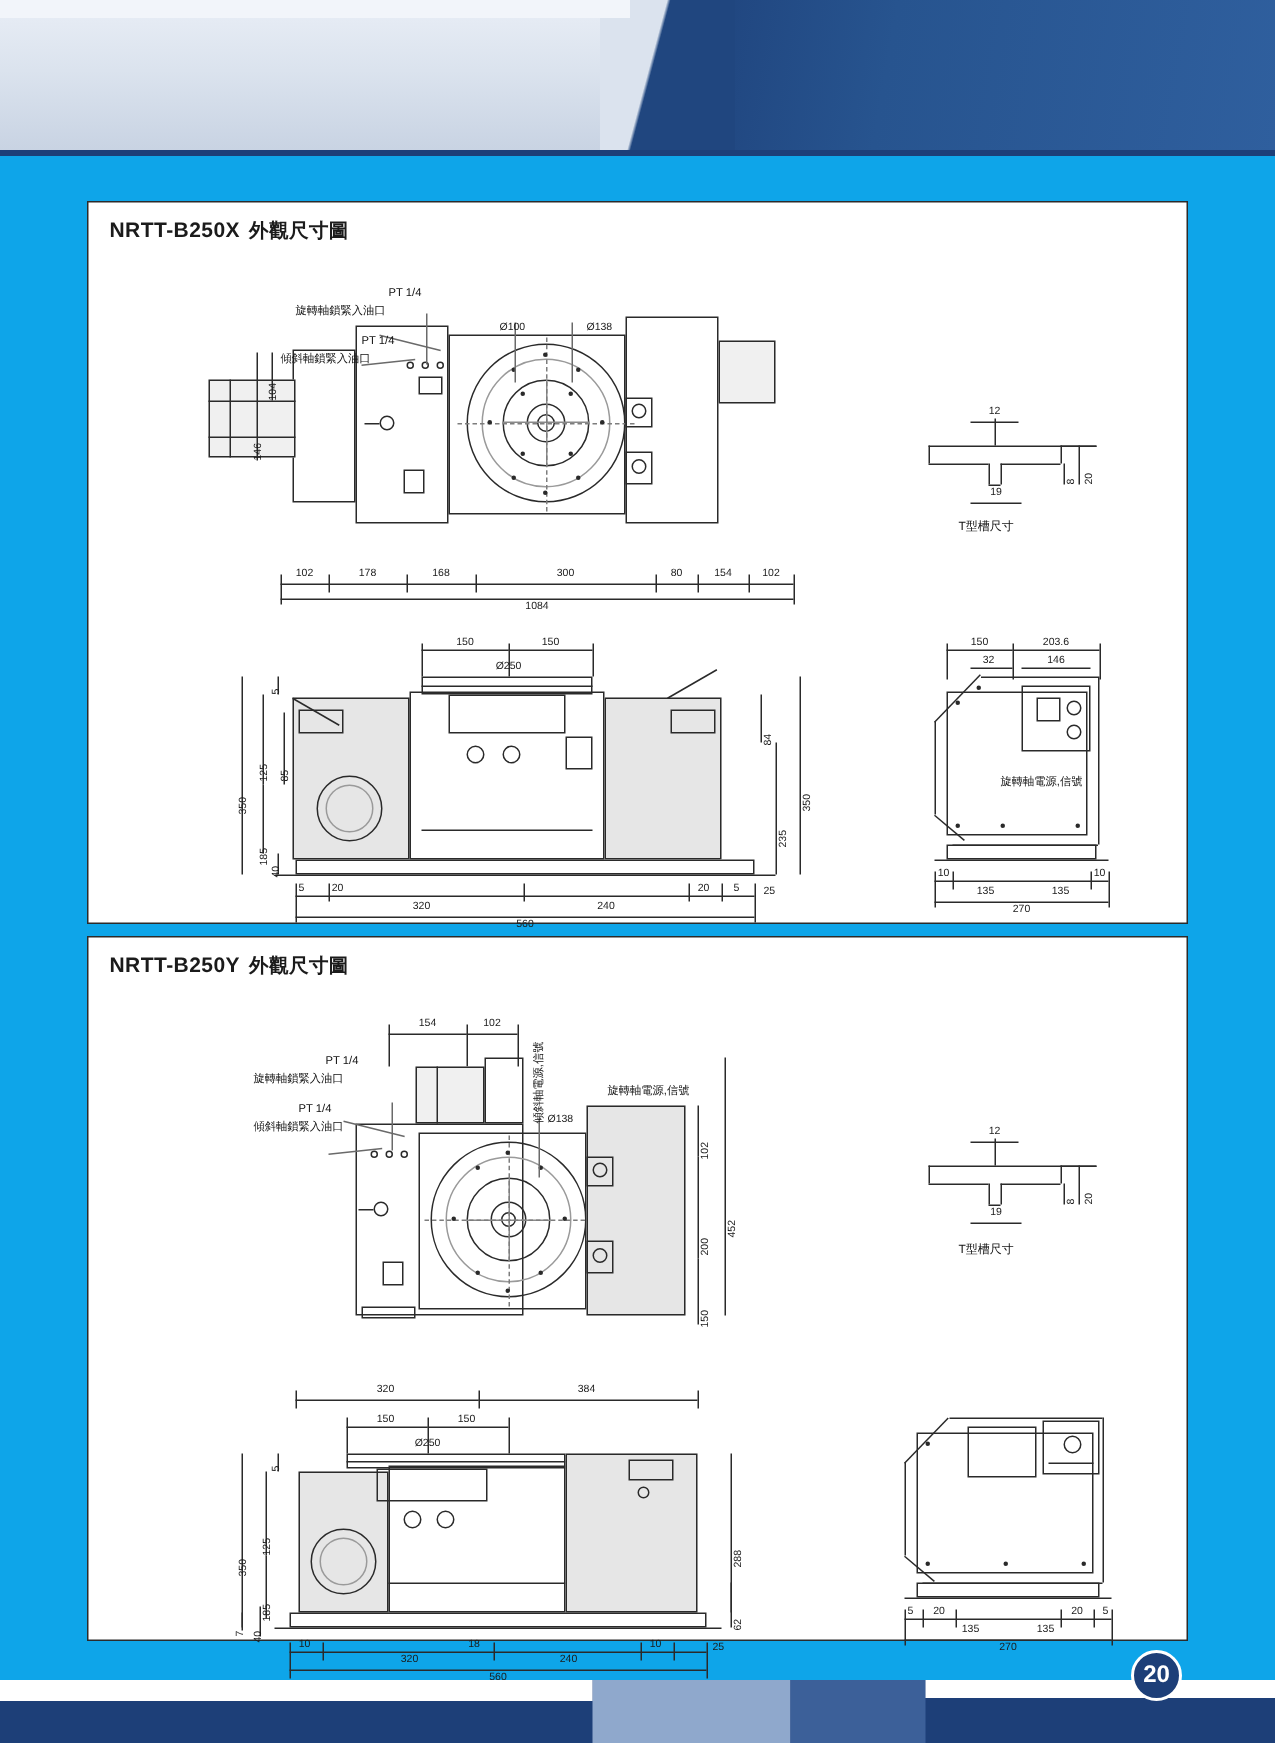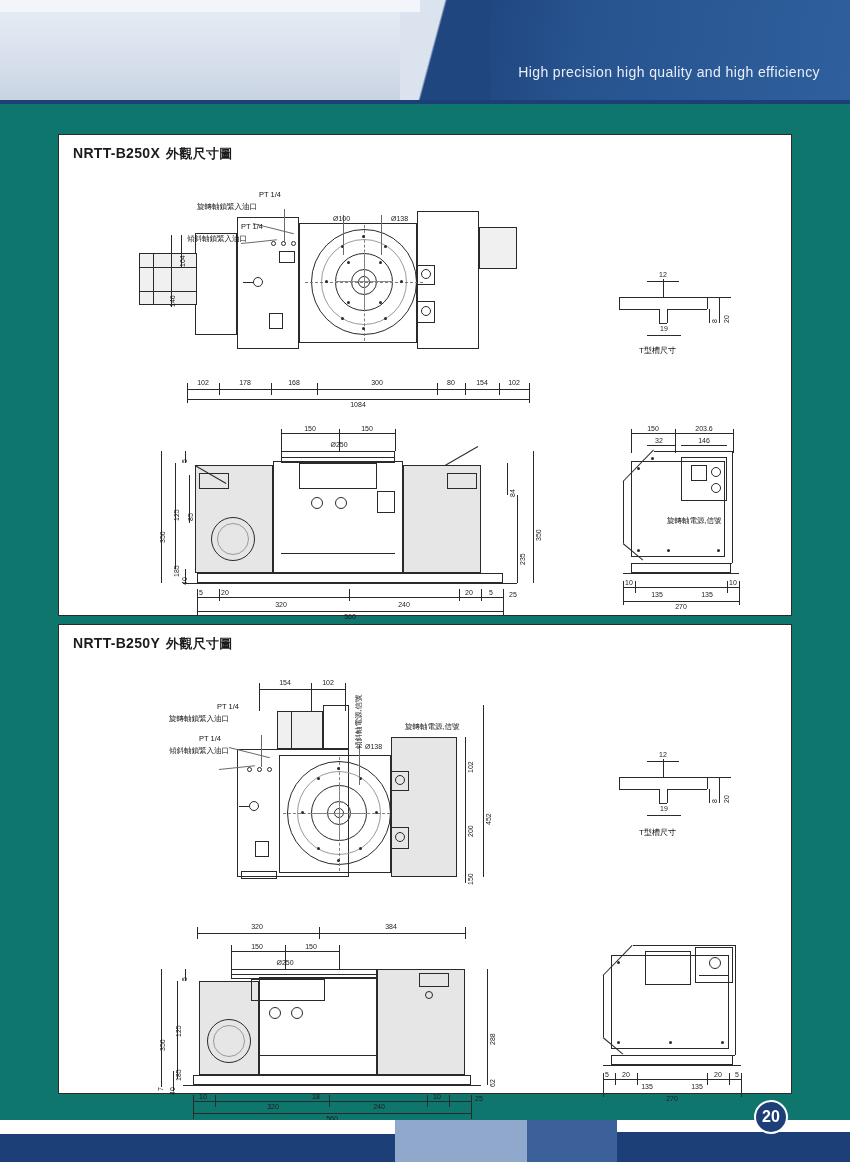--- a/index.html
+++ b/index.html
@@ -78,21 +78,21 @@
     width:34px; height:34px; border-radius:50%;
     background:#1d3f78; color:#fff;
     font-size:16px; font-weight:bold;
     display:flex; align-items:center; justify-content:center;
     border:2px solid #fff;
   }
 
   
   .content {
     position:absolute; left:0; top:104px; width:850px; height:1016px;
-    background:#0f766e;
+    background:#0ea5e9;
   }
   .panel {
     position:absolute; left:58px; width:734px;
     border:1px solid #2b2b2b; background:#fff;
   }
   #panel-x { top:30px; height:482px; }
   #panel-y { top:520px; height:470px; }
   .panel-title {
     position:absolute; left:14px; top:10px;
     font-size:14px; font-weight:bold; letter-spacing:0.3px;
@@ -143,21 +143,20 @@
   }
 </style>
 </head>
 <body>
 
 <div class="page-header">
   <div class="hdr-left-band"></div>
   <div class="hdr-right-band"></div>
   <div class="hdr-diag"></div>
   <div class="hdr-lightstrip"></div>
-  <div class="hdr-title-en">High precision high quality and high efficiency</div>
   <div class="hdr-underline"></div>
 </div>
 
 <div class="content">
 
   <div class="panel" id="panel-x">
 
     <div class="panel-title">
       <span>NRTT-B250X</span><span class="cn">外觀尺寸圖</span>
     </div>

